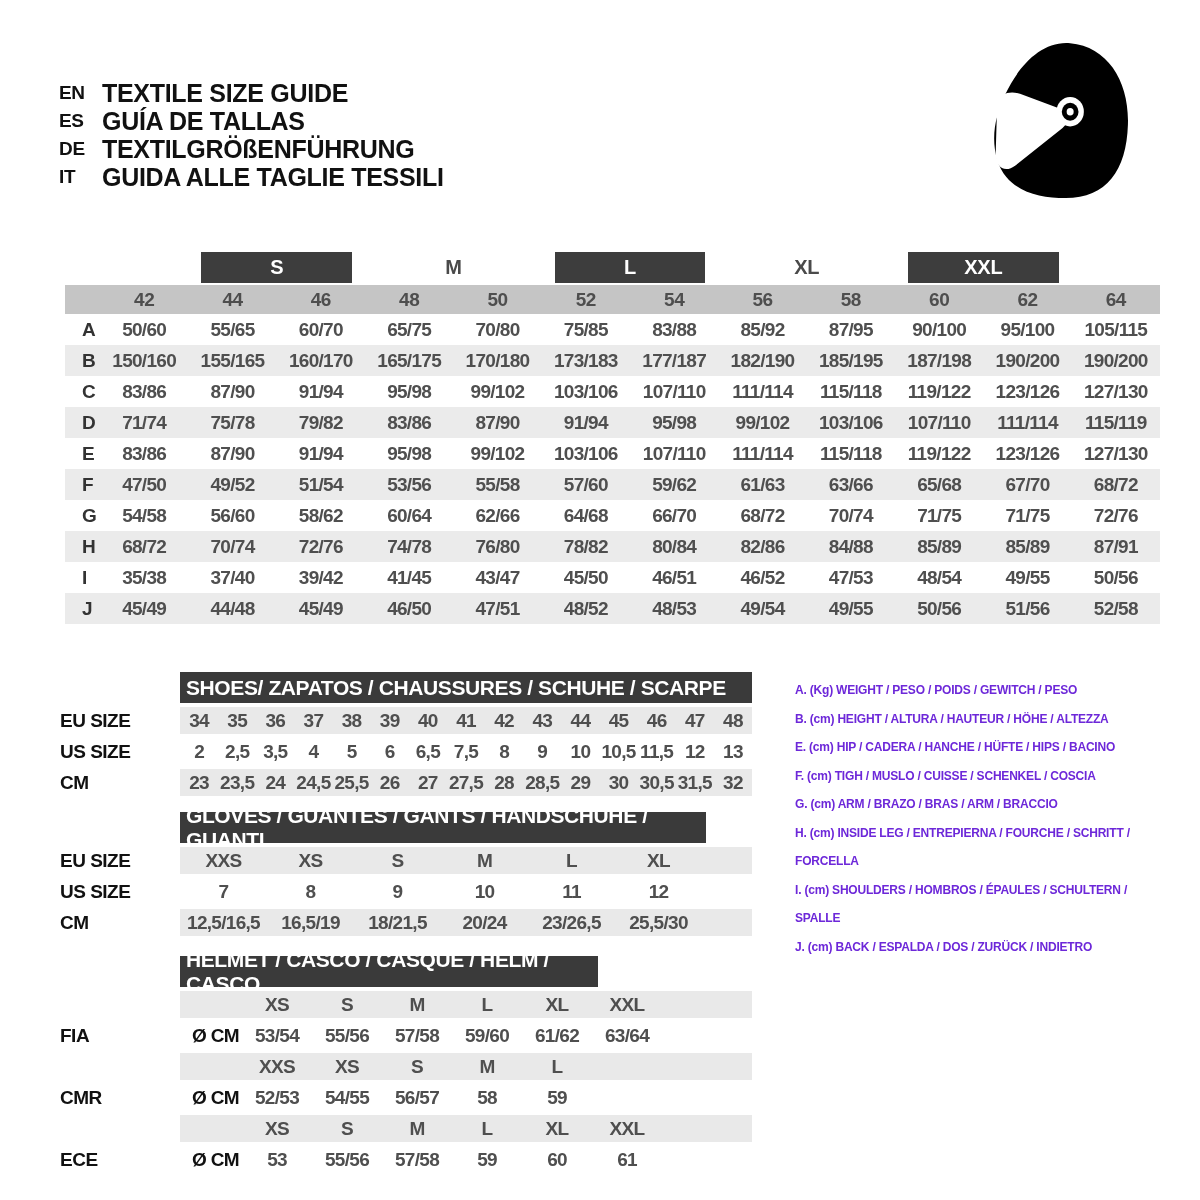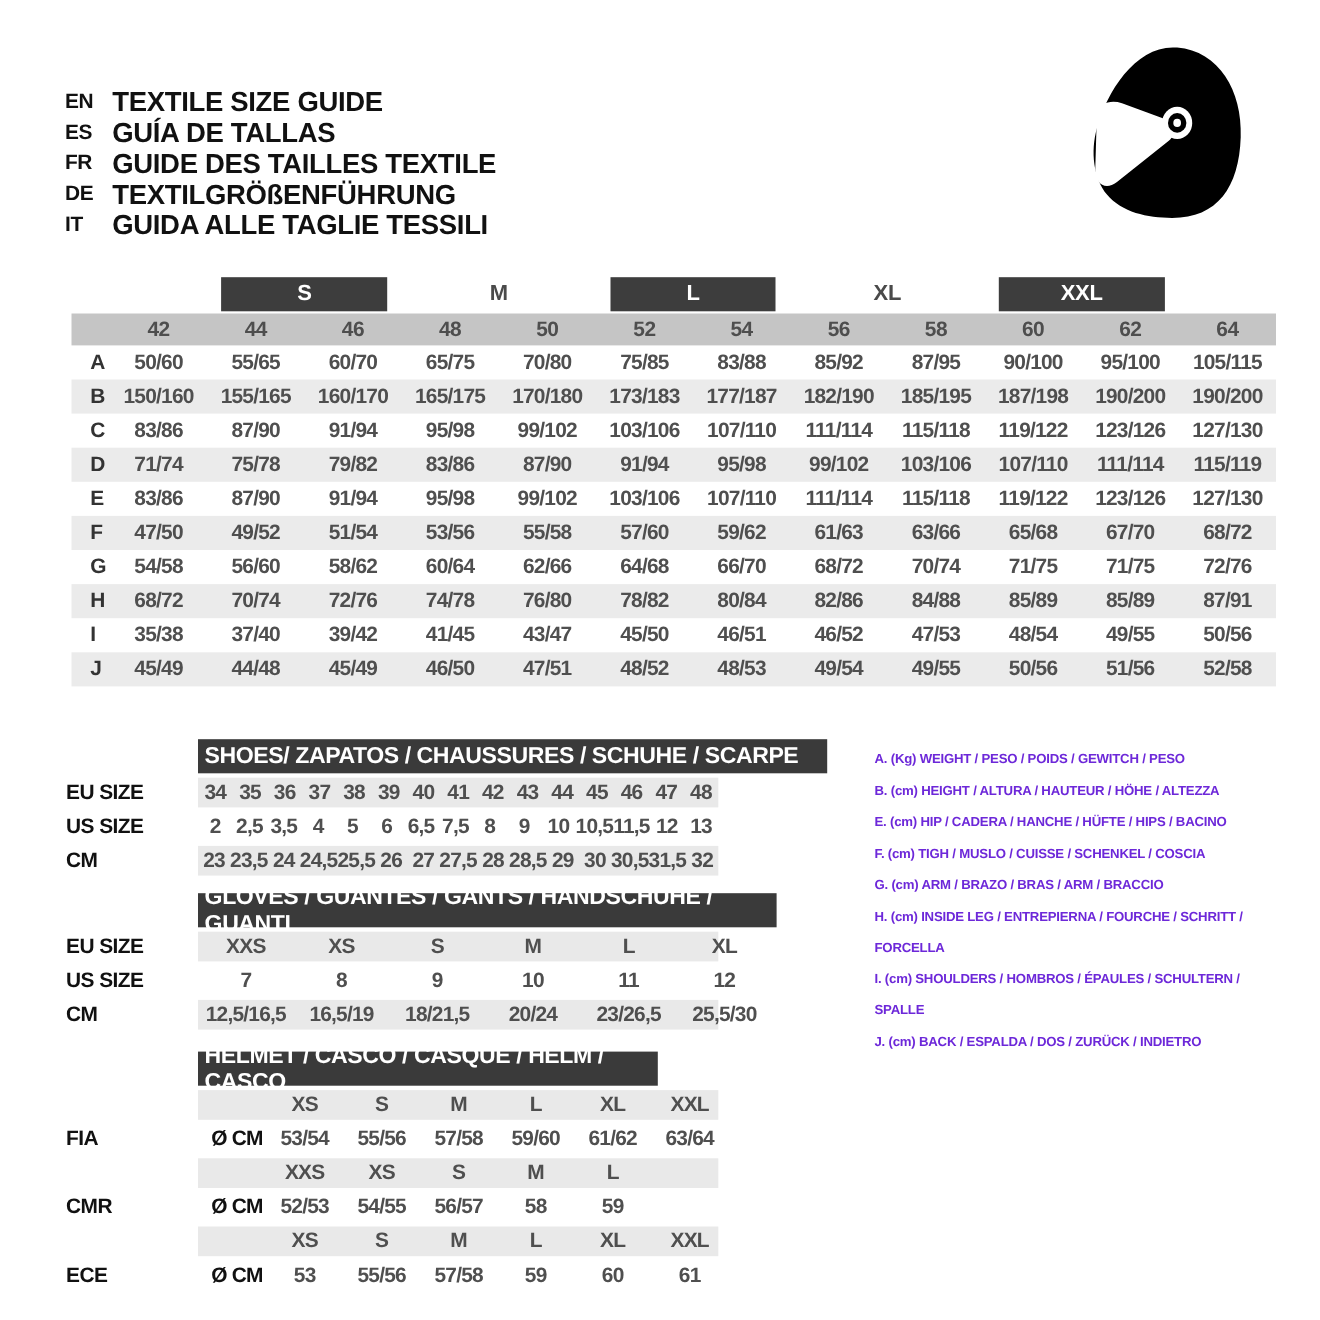--- a/index.html
+++ b/index.html
@@ -35,21 +35,21 @@
   
   .bottom-tables{position:absolute;left:60px;top:672px;width:700px;}
   .trow{display:flex;margin-bottom:4px;}
   .side-label{width:120px;display:flex;align-items:center;
               font-weight:bold;font-size:19px;color:#111;letter-spacing:-0.5px;}
   .tbar{background:#3a3a3a;color:#fff;font-weight:bold;font-size:21px;
         display:flex;align-items:center;padding-left:6px;height:31px;letter-spacing:-0.4px;}
   .tbar.shoes-w{width:566px;}
   .tbar.gloves-w{width:520px;}
   .tbar.helmet-w{width:412px;}
-  .band{width:473px;display:grid;height:27px;}
+  .band{width:572px;display:grid;height:27px;}
   .band.shade{background:#e9e9e9;}
   .shoes-band{grid-template-columns:repeat(15,1fr);}
   .gloves-band{grid-template-columns:repeat(6,87px) 1fr;}
   .helmet-band{grid-template-columns:62px repeat(6,70px) 1fr;}
   .band .cell{font-size:19px;}
   .band .diam{justify-content:flex-start;padding-left:12px;color:#111;}
   .sect-gap{height:12px;}
   .sect-gap2{height:16px;}
 
   
@@ -63,24 +63,20 @@
 <div class="page">
 
   <div class="lang-list">
       <div class="lang-row">
         <div class="lang-code">EN</div>
         <div class="lang-title">TEXTILE SIZE GUIDE</div>
       </div>
       <div class="lang-row">
         <div class="lang-code">ES</div>
         <div class="lang-title">GUÍA DE TALLAS</div>
-      </div>
-      <div class="lang-row">
-        <div class="lang-code">FR</div>
-        <div class="lang-title">GUIDE DES TAILLES TEXTILE</div>
       </div>
       <div class="lang-row">
         <div class="lang-code">DE</div>
         <div class="lang-title">TEXTILGRÖßENFÜHRUNG</div>
       </div>
       <div class="lang-row">
         <div class="lang-code">IT</div>
         <div class="lang-title">GUIDA ALLE TAGLIE TESSILI</div>
       </div>
     </div>

